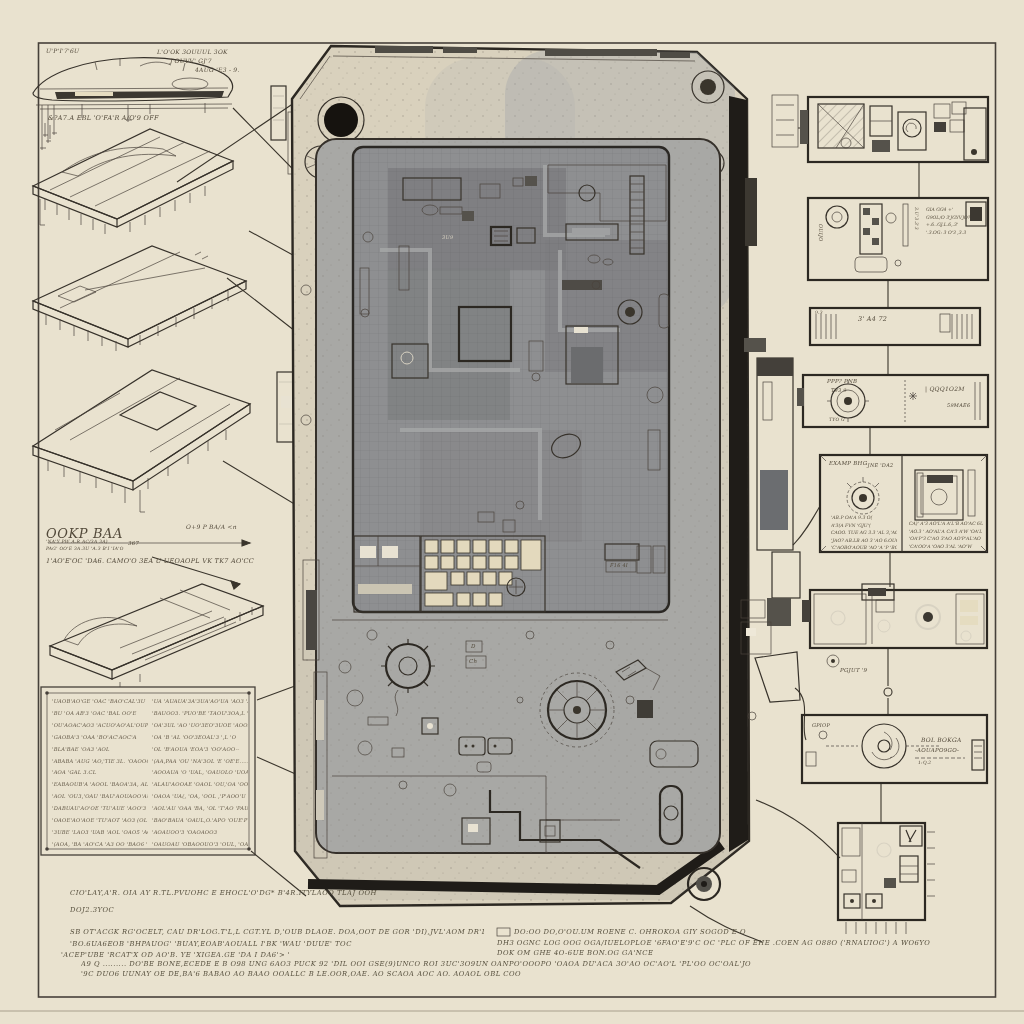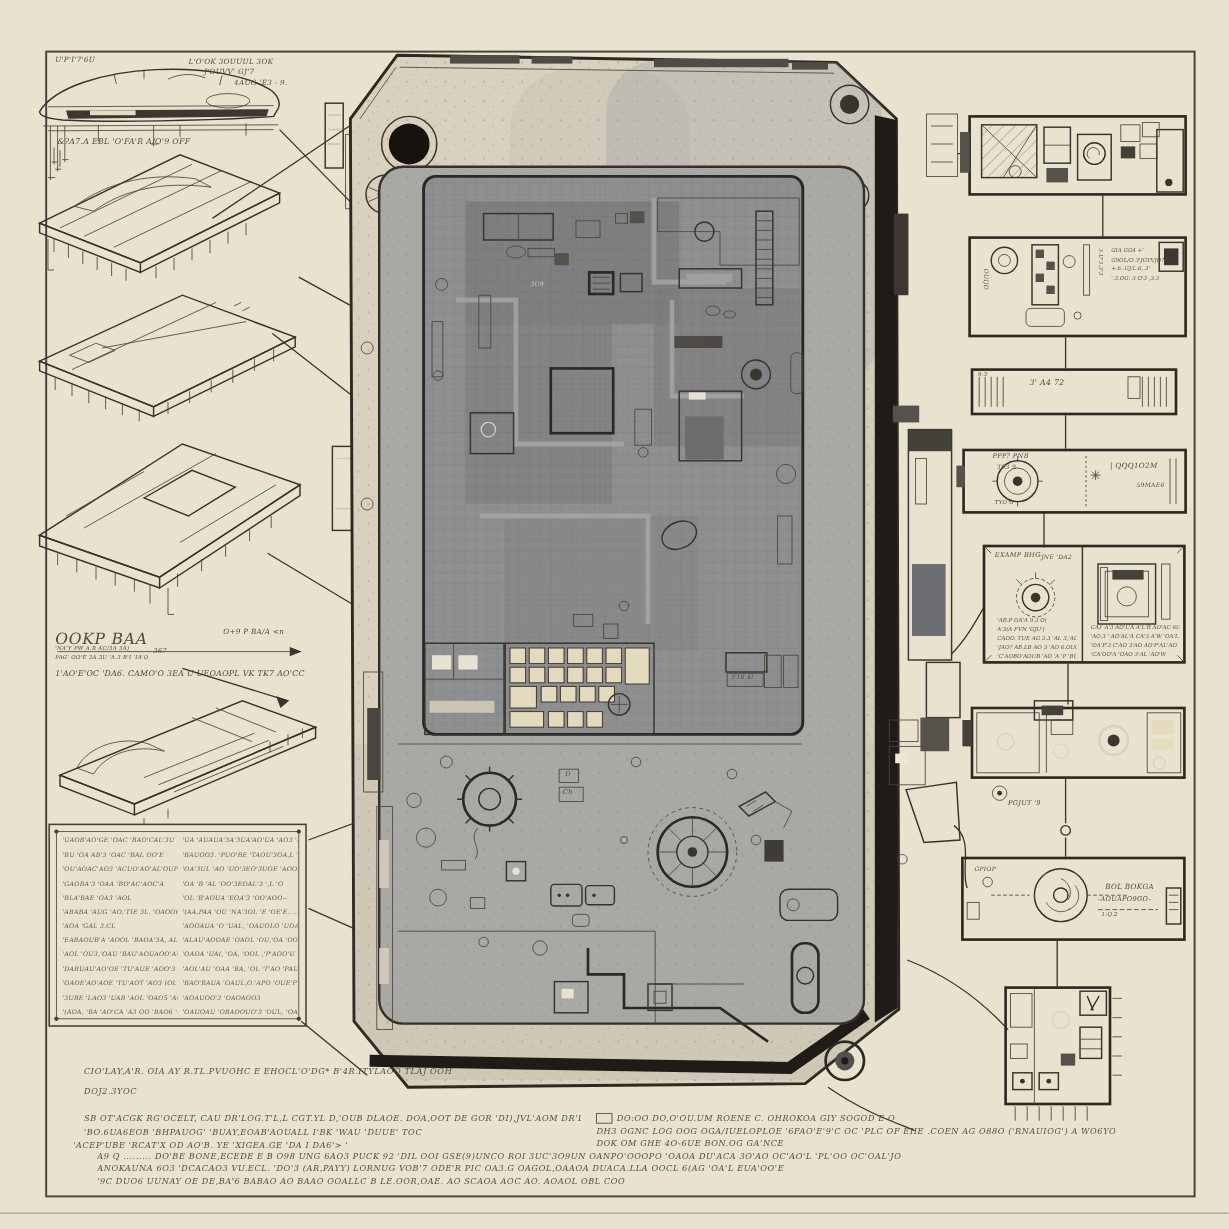--- a/index.html
+++ b/index.html
@@ -573,17 +573,16 @@
 <span class="lbl bt" style="left:70px;top:928px;width:414px">SB OT'ACGK RG'OCELT, CAU DR'LOG.T'L,L CGT.YL D,'OUB DLAOE.  DOA,OOT DE GOR 'DI),JVL'AOM DR'LPE DRY ED DOG 'N' OCPAU DAU R. 3EOOO</span>
 <span class="lbl bt" style="left:70px;top:940px;width:368px">'BO.6UA6EOB 'BHPAUOG' 'BUAY,EOAB'AOUALL I'BK 'WAU 'DUUE' TOC</span>
 <span class="lbl bt" style="left:61px;top:951px;width:262px">'ACEP'UBE 'RCAT'X OD AO'B. YE 'XIGEA.GE 'DA I DA6'&gt; '</span>
 
 <span class="lbl bt" style="left:514px;top:928px;width:232px">DO:OO DO,O'OU.UM ROENE C. OHROKOA GIY SOGOD E OON (EOS,YO'EAC</span>
 <span class="lbl bt" style="left:497px;top:939px;width:494px">DH3 OGNC LOG OOG OGA/IUELOPLOE '6FAO'E'9'C OC 'PLC OF EHE .COEN AG O88O ('RNAUIOG') A WO6YO</span>
 <span class="lbl bt" style="left:497px;top:949px;width:172px">DOK OM GHE 4O-6UE BON.OG GA'NCE</span>
 
 <div class="para">
       <div>A9    Q   .........      DO'BE BONE,ECEDE E B O98 UNG 6AO3 PUCK 92 'DIL OOI GSE(9)UNCO ROI 3UC'3O9UN OANPO'OOOPO 'OAOA DU'ACA 3O'AO OC'AO'L 'PL'OO OC'OAL'JO</div>
-      <div>ANOKAUNA 6O3 'DCACAO3 VU.ECL.  'DO'3 (AR,PAYY) LORNUG VOB'7 ODE'R PIC OA3.G  OAGOL,OAAOA DUACA.LLA OOCL 6(AG 'OA'L EUA'OO'E</div>
       <div>'9C   DUO6 UUNAY OE DE,BA'6   BABAO AO BAAO OOALLC B LE.OOR,OAE. AO SCAOA AOC AO. AOAOL OBL COO</div>
     </div>
 
 </div>
 
 </body></html>

